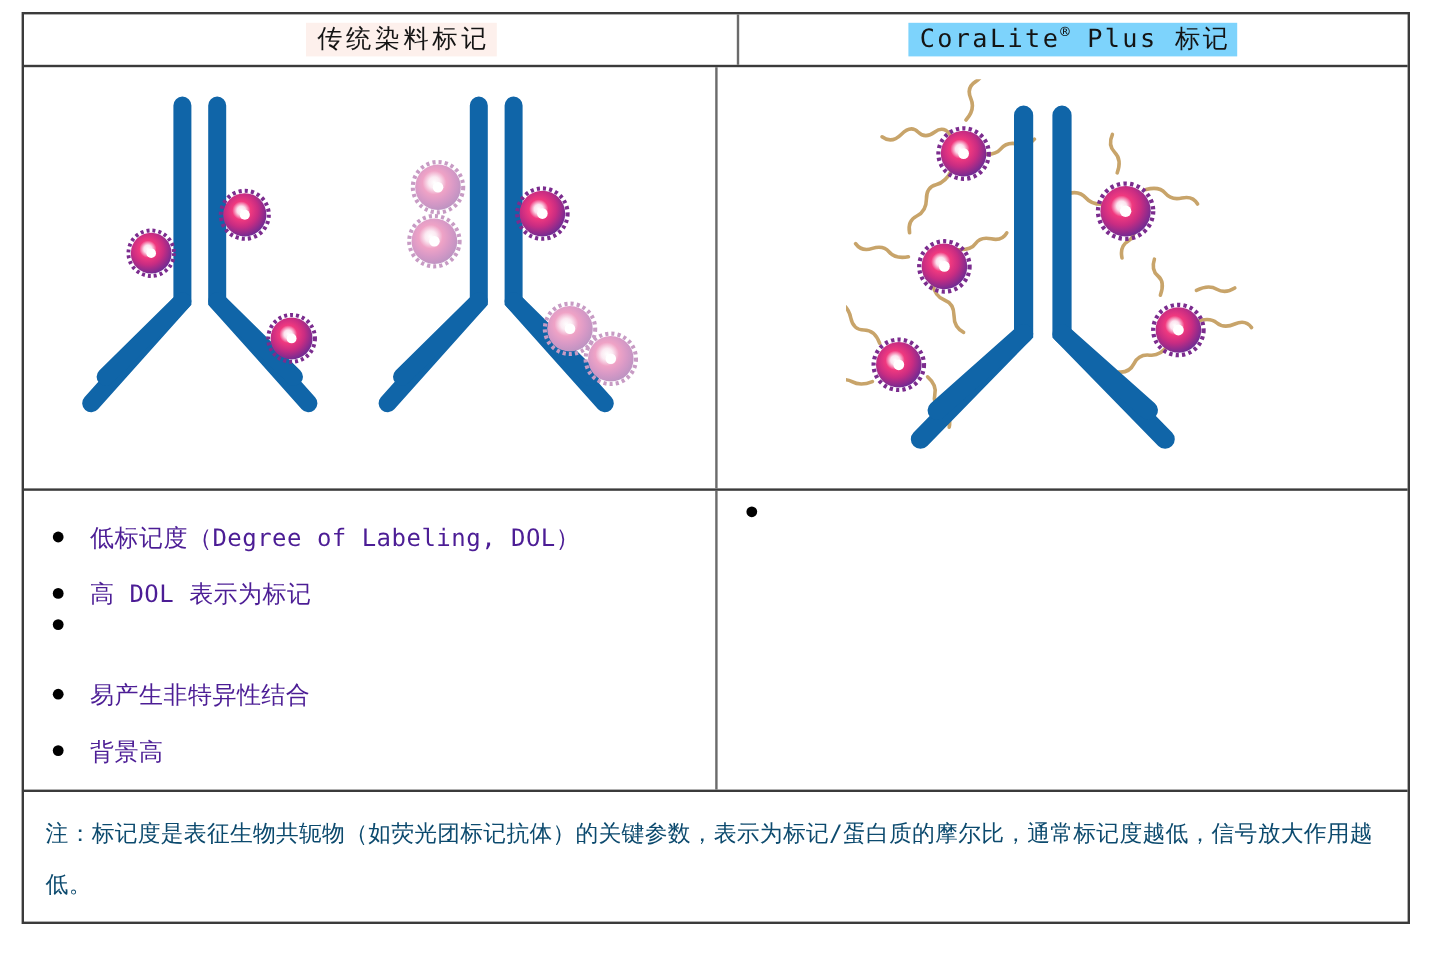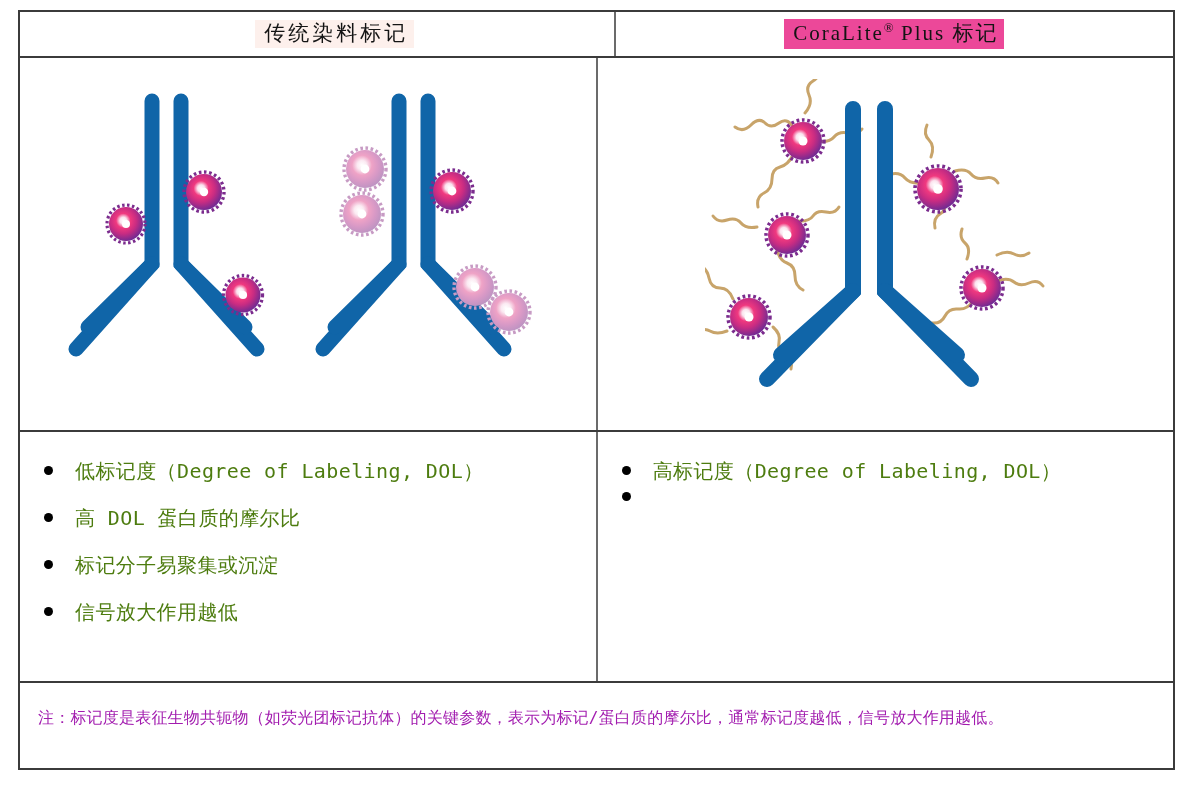--- a/index.html
+++ b/index.html
@@ -76,21 +76,21 @@
     font-size: 21px;
     color: #141414;
     letter-spacing: 3px;
     font-family: "DejaVu Sans Mono", "Liberation Mono", monospace;
     font-weight: 400;
     padding: 2px 6px 3px 9px;
     white-space: nowrap;
     line-height: 1.1;
   }
   .hdr-left .hdr-text  { background: #fdf0ec; }
-  .hdr-right .hdr-text { background: #ec4899; letter-spacing: 2px; font-family: Liberation Serif, serif;}
+  .hdr-right .hdr-text { background: #7dd3fc; letter-spacing: 2px;}
   .hdr-text sup {
     font-size: 0.62em;
     vertical-align: super;
     letter-spacing: 0;
   }
 
   
   .fig-cell {
     display: flex;
     align-items: center;
@@ -117,31 +117,31 @@
     height: 9px;
     border-radius: 50%;
     background: #000;
     flex: 0 0 auto;
     margin-right: 22px;
     position: relative;
     top: -3px;
   }
   .bullet-text {
     font-size: 20px;
-    color: #4d7c0f;
+    color: #4c1d95;
     font-family: "DejaVu Sans Mono", "Liberation Mono", monospace;
     letter-spacing: 0.4px;
     white-space: nowrap;
   }
 
   
   .note {
     padding: 14px 16px 10px 18px;
-    color: #a21caf;
-    font-size: 16px;
+    color: #0c4a6e;
+    font-size: 19px;
     line-height: 42px;
     font-family: "DejaVu Sans Mono", "Liberation Mono", monospace;
     letter-spacing: 0.2px;
     border-radius: 31px;
   }
 </style>
 </head>
 <body>
 
 <div class="page">
@@ -310,37 +310,36 @@
     </div>
 
     <div class="row row-bullets">
       <div class="cell cell-left bullets">
         <div class="bullet-item">
           <span class="bullet-dot"></span>
           <span class="bullet-text">低标记度（Degree of Labeling, DOL）</span>
         </div>
         <div class="bullet-item">
           <span class="bullet-dot"></span>
-          <span class="bullet-text">高 DOL 蛋白质的摩尔比</span>
-        </div>
-        <div class="bullet-item">
-          <span class="bullet-dot"></span>
-          <span class="bullet-text">标记分子易聚集或沉淀</span>
-        </div>
-        <div class="bullet-item">
-          <span class="bullet-dot"></span>
-          <span class="bullet-text">信号放大作用越低</span>
+          <span class="bullet-text">高 DOL 表示为标记</span>
+        </div>
+        <div class="bullet-item">
+          <span class="bullet-dot"></span>
+        </div>
+        <div class="bullet-item">
+          <span class="bullet-dot"></span>
+          <span class="bullet-text">易产生非特异性结合</span>
+        </div>
+        <div class="bullet-item">
+          <span class="bullet-dot"></span>
+          <span class="bullet-text">背景高</span>
         </div>
       </div>
 
       <div class="cell cell-right bullets">
-        <div class="bullet-item">
-          <span class="bullet-dot"></span>
-          <span class="bullet-text">高标记度（Degree of Labeling, DOL）</span>
-        </div>
         <div class="bullet-item">
           <span class="bullet-dot"></span>
         </div>
       </div>
     </div>
 
     <div class="row row-note">
       <div class="cell cell-full note">
         <span>注：标记度是表征生物共轭物（如荧光团标记抗体）的关键参数，表示为标记/蛋白质的摩尔比，通常标记度越低，信号放大作用越低。</span>
       </div>

